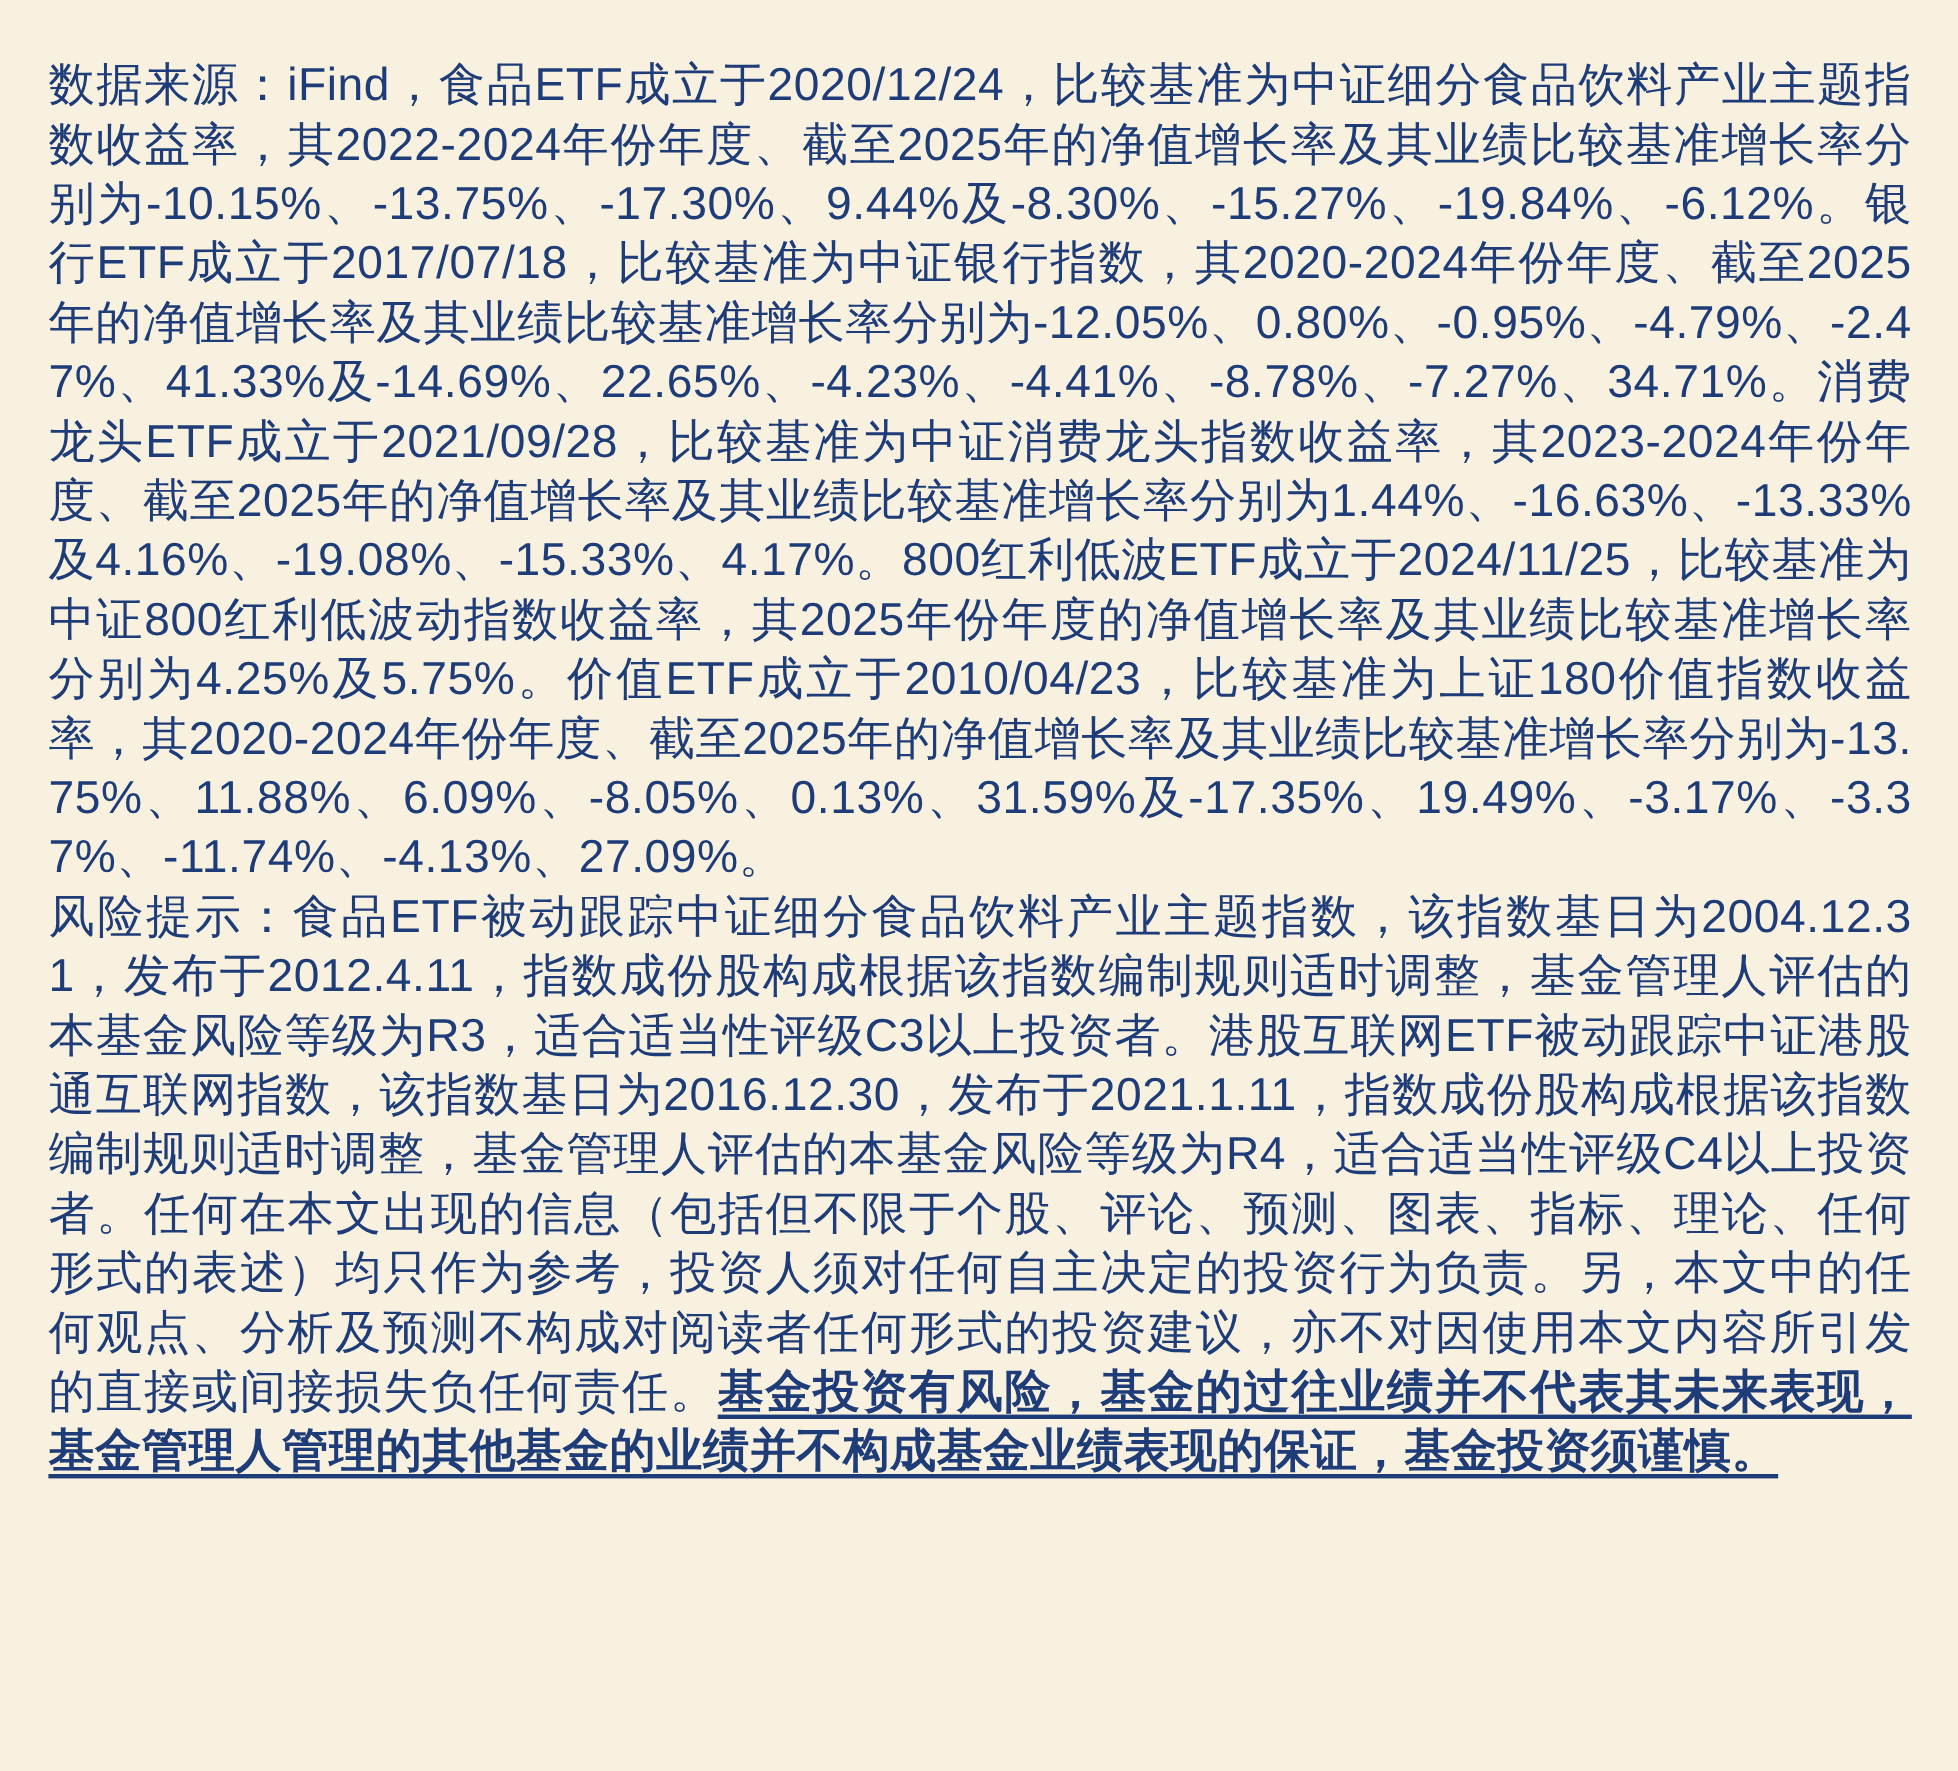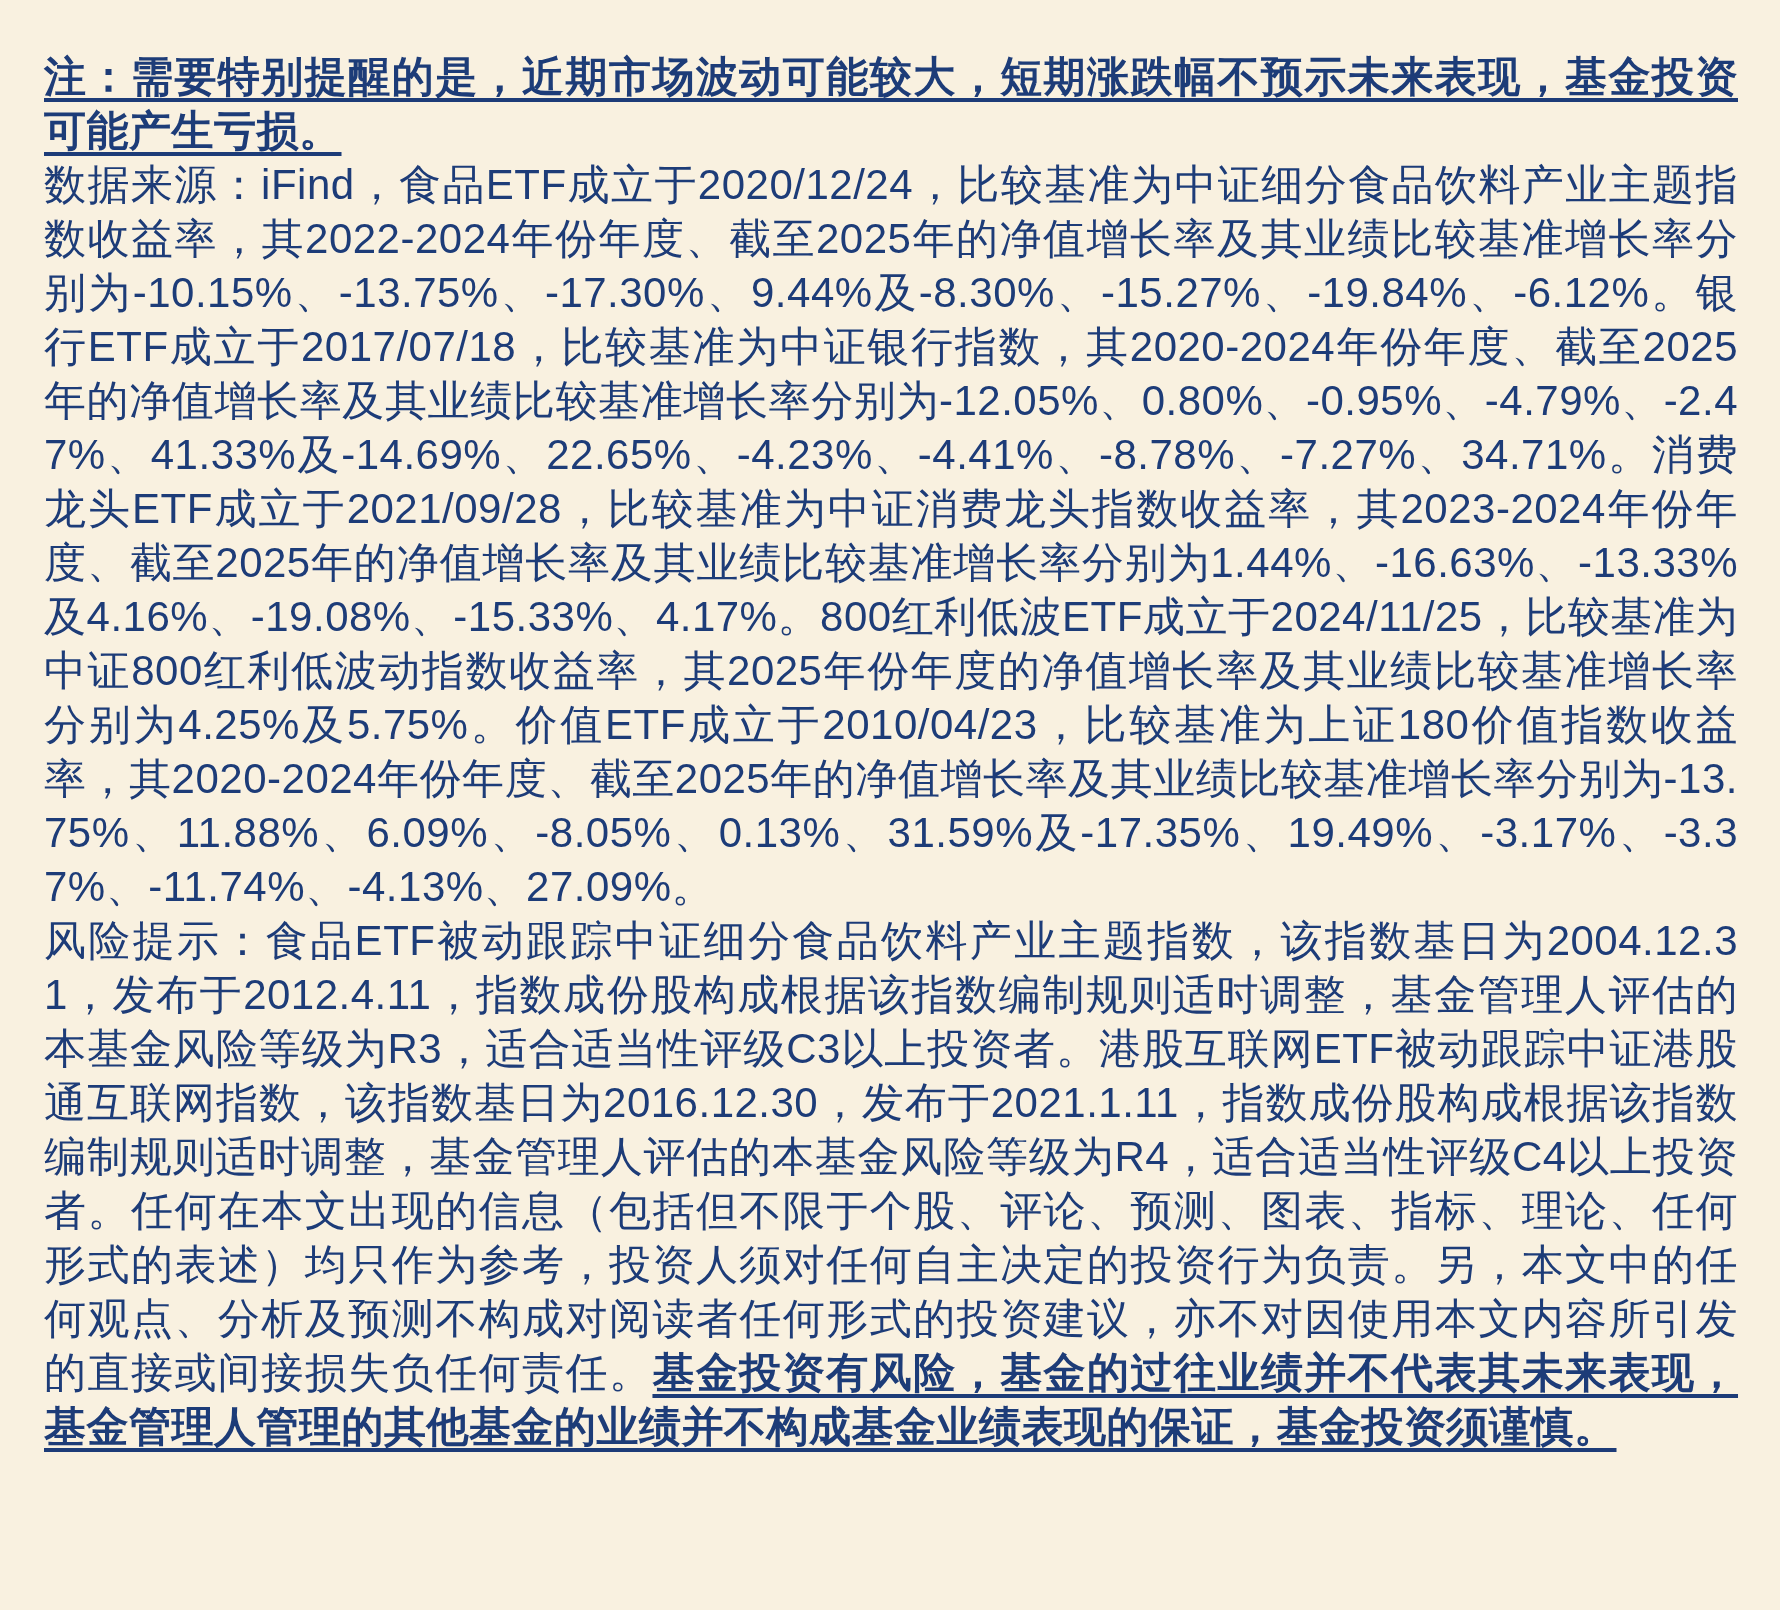--- a/index.html
+++ b/index.html
@@ -33,16 +33,15 @@
     text-decoration: underline;
     text-decoration-thickness: 4px;
     text-underline-offset: 7px;
     text-decoration-color: #1d3c78;
   }
 </style>
 </head>
 <body>
 
 <div class="doc">
-  <p><span class="emph">注：需要特别提醒的是，近期市场波动可能较大，短期涨跌幅不预示未来表现，基金投资可能产生亏损。</span></p>
   <p><span>数据来源：iFind，食品ETF成立于2020/12/24，比较基准为中证细分食品饮料产业主题指数收益率，其2022-2024年份年度、截至2025年的净值增长率及其业绩比较基准增长率分别为-10.15%、-13.75%、-17.30%、9.44%及-8.30%、-15.27%、-19.84%、-6.12%。银行ETF成立于2017/07/18，比较基准为中证银行指数，其2020-2024年份年度、截至2025年的净值增长率及其业绩比较基准增长率分别为-12.05%、0.80%、-0.95%、-4.79%、-2.47%、41.33%及-14.69%、22.65%、-4.23%、-4.41%、-8.78%、-7.27%、34.71%。消费龙头ETF成立于2021/09/28，比较基准为中证消费龙头指数收益率，其2023-2024年份年度、截至2025年的净值增长率及其业绩比较基准增长率分别为1.44%、-16.63%、-13.33%及4.16%、-19.08%、-15.33%、4.17%。800红利低波ETF成立于2024/11/25，比较基准为中证800红利低波动指数收益率，其2025年份年度的净值增长率及其业绩比较基准增长率分别为4.25%及5.75%。价值ETF成立于2010/04/23，比较基准为上证180价值指数收益率，其2020-2024年份年度、截至2025年的净值增长率及其业绩比较基准增长率分别为-13.75%、11.88%、6.09%、-8.05%、0.13%、31.59%及-17.35%、19.49%、-3.17%、-3.37%、-11.74%、-4.13%、27.09%。</span></p>
   <p><span>风险提示：食品ETF被动跟踪中证细分食品饮料产业主题指数，该指数基日为2004.12.31，发布于2012.4.11，指数成份股构成根据该指数编制规则适时调整，基金管理人评估的本基金风险等级为R3，适合适当性评级C3以上投资者。港股互联网ETF被动跟踪中证港股通互联网指数，该指数基日为2016.12.30，发布于2021.1.11，指数成份股构成根据该指数编制规则适时调整，基金管理人评估的本基金风险等级为R4，适合适当性评级C4以上投资者。任何在本文出现的信息（包括但不限于个股、评论、预测、图表、指标、理论、任何形式的表述）均只作为参考，投资人须对任何自主决定的投资行为负责。另，本文中的任何观点、分析及预测不构成对阅读者任何形式的投资建议，亦不对因使用本文内容所引发的直接或间接损失负任何责任。</span><span class="emph">基金投资有风险，基金的过往业绩并不代表其未来表现，基金管理人管理的其他基金的业绩并不构成基金业绩表现的保证，基金投资须谨慎。</span></p>
 </div>
 
 </body></html>

